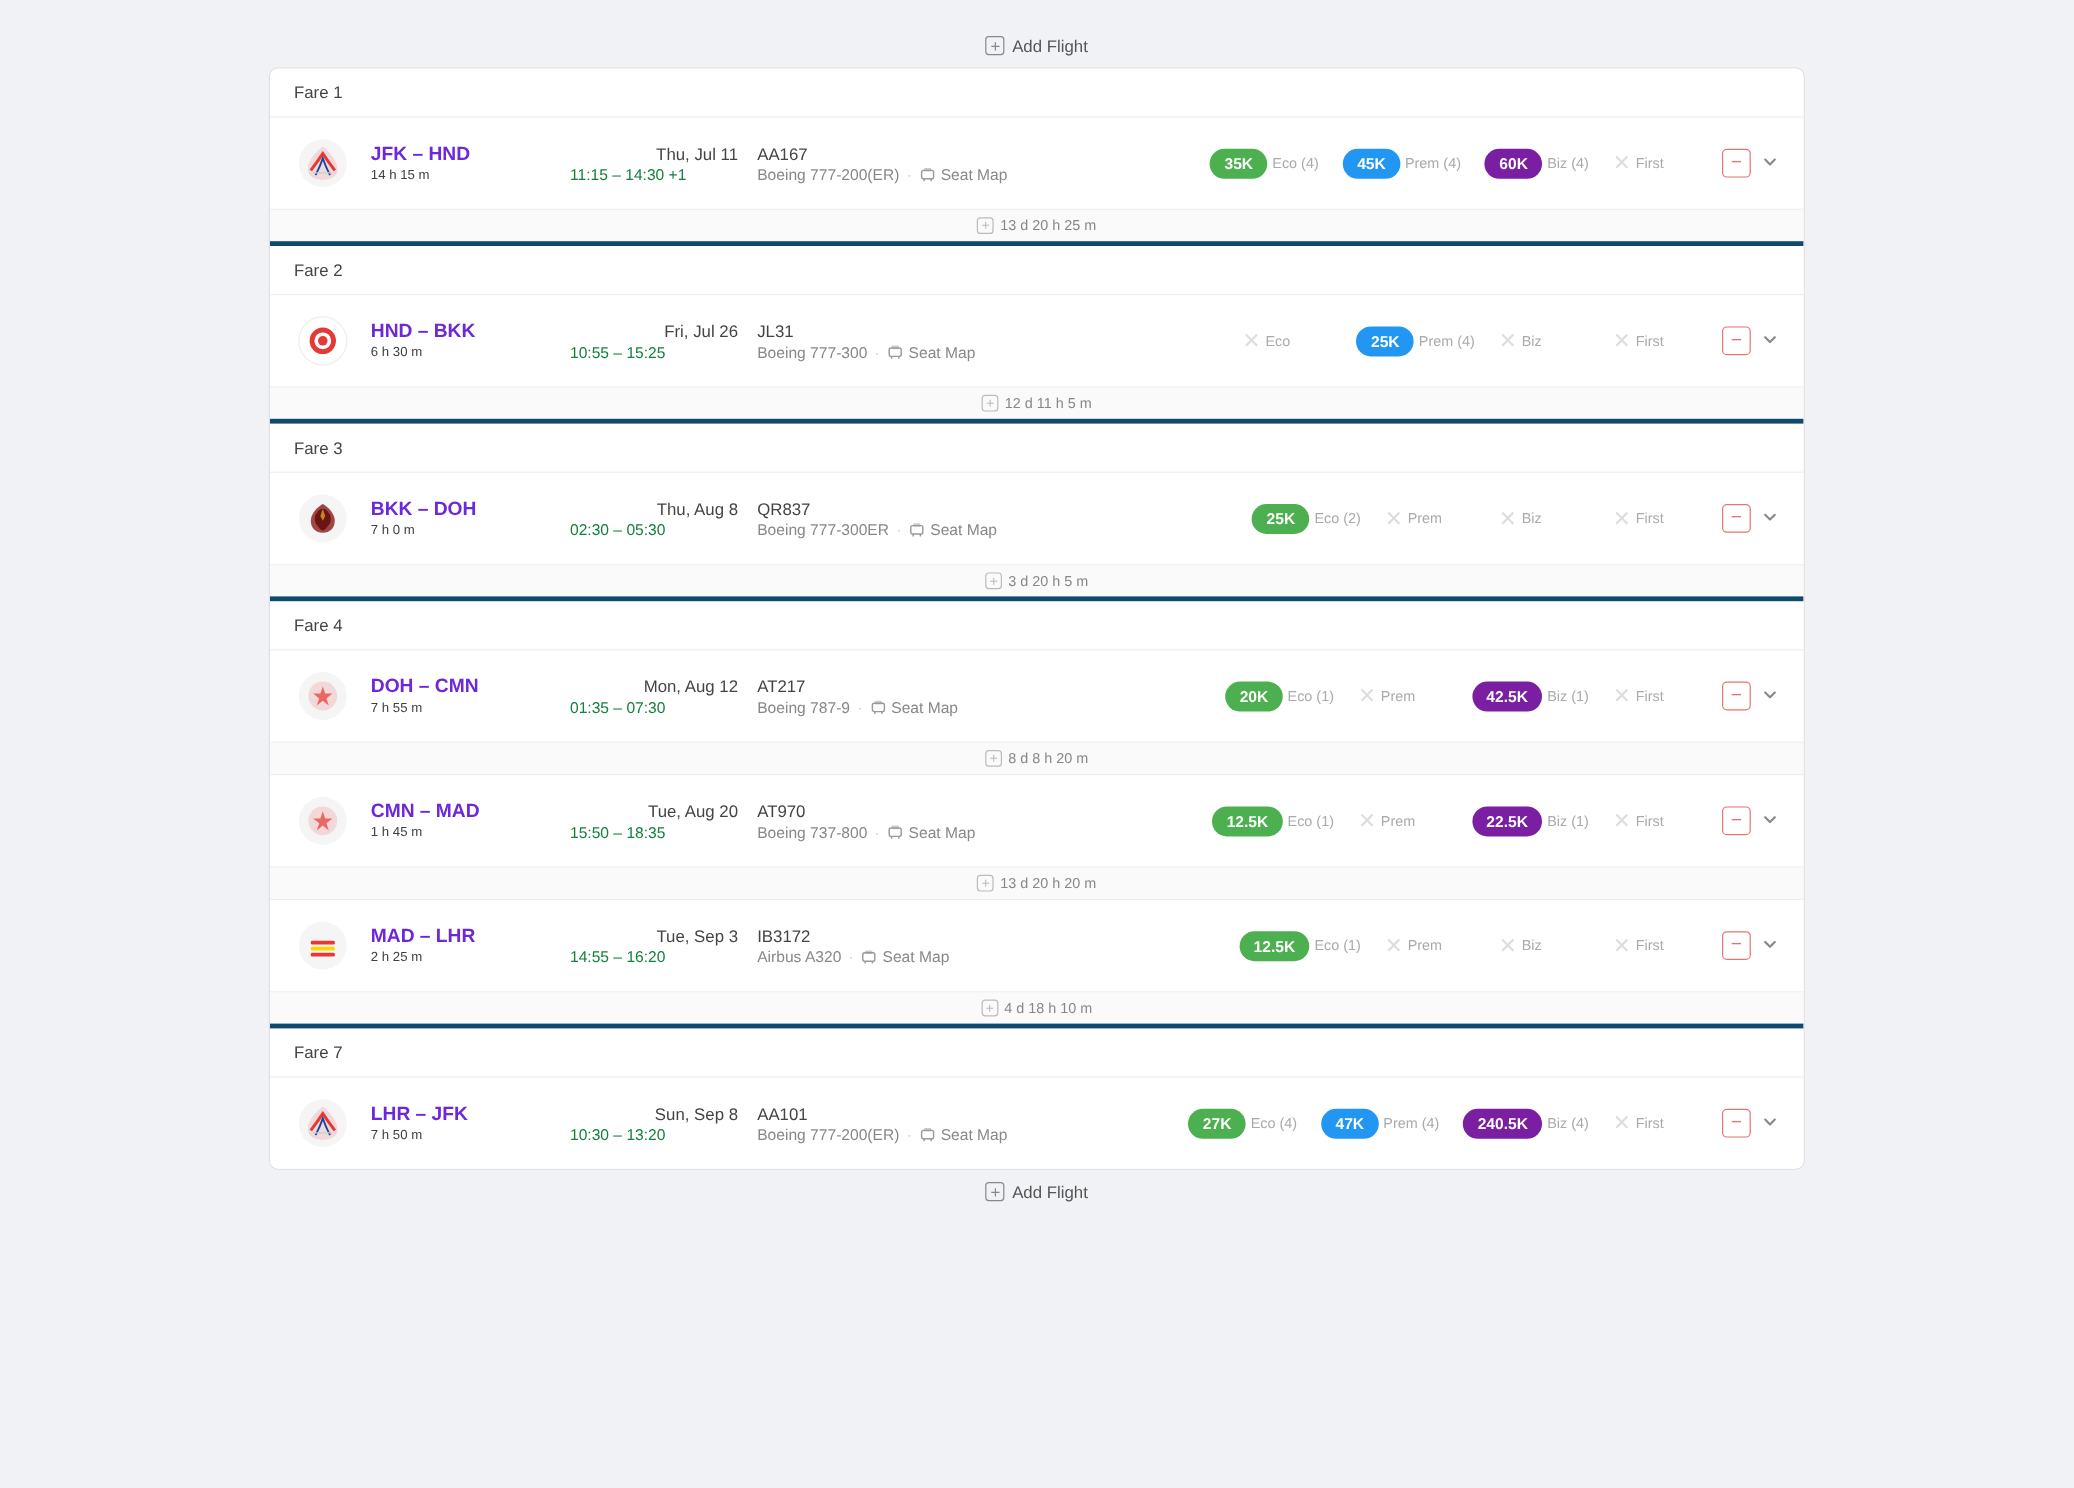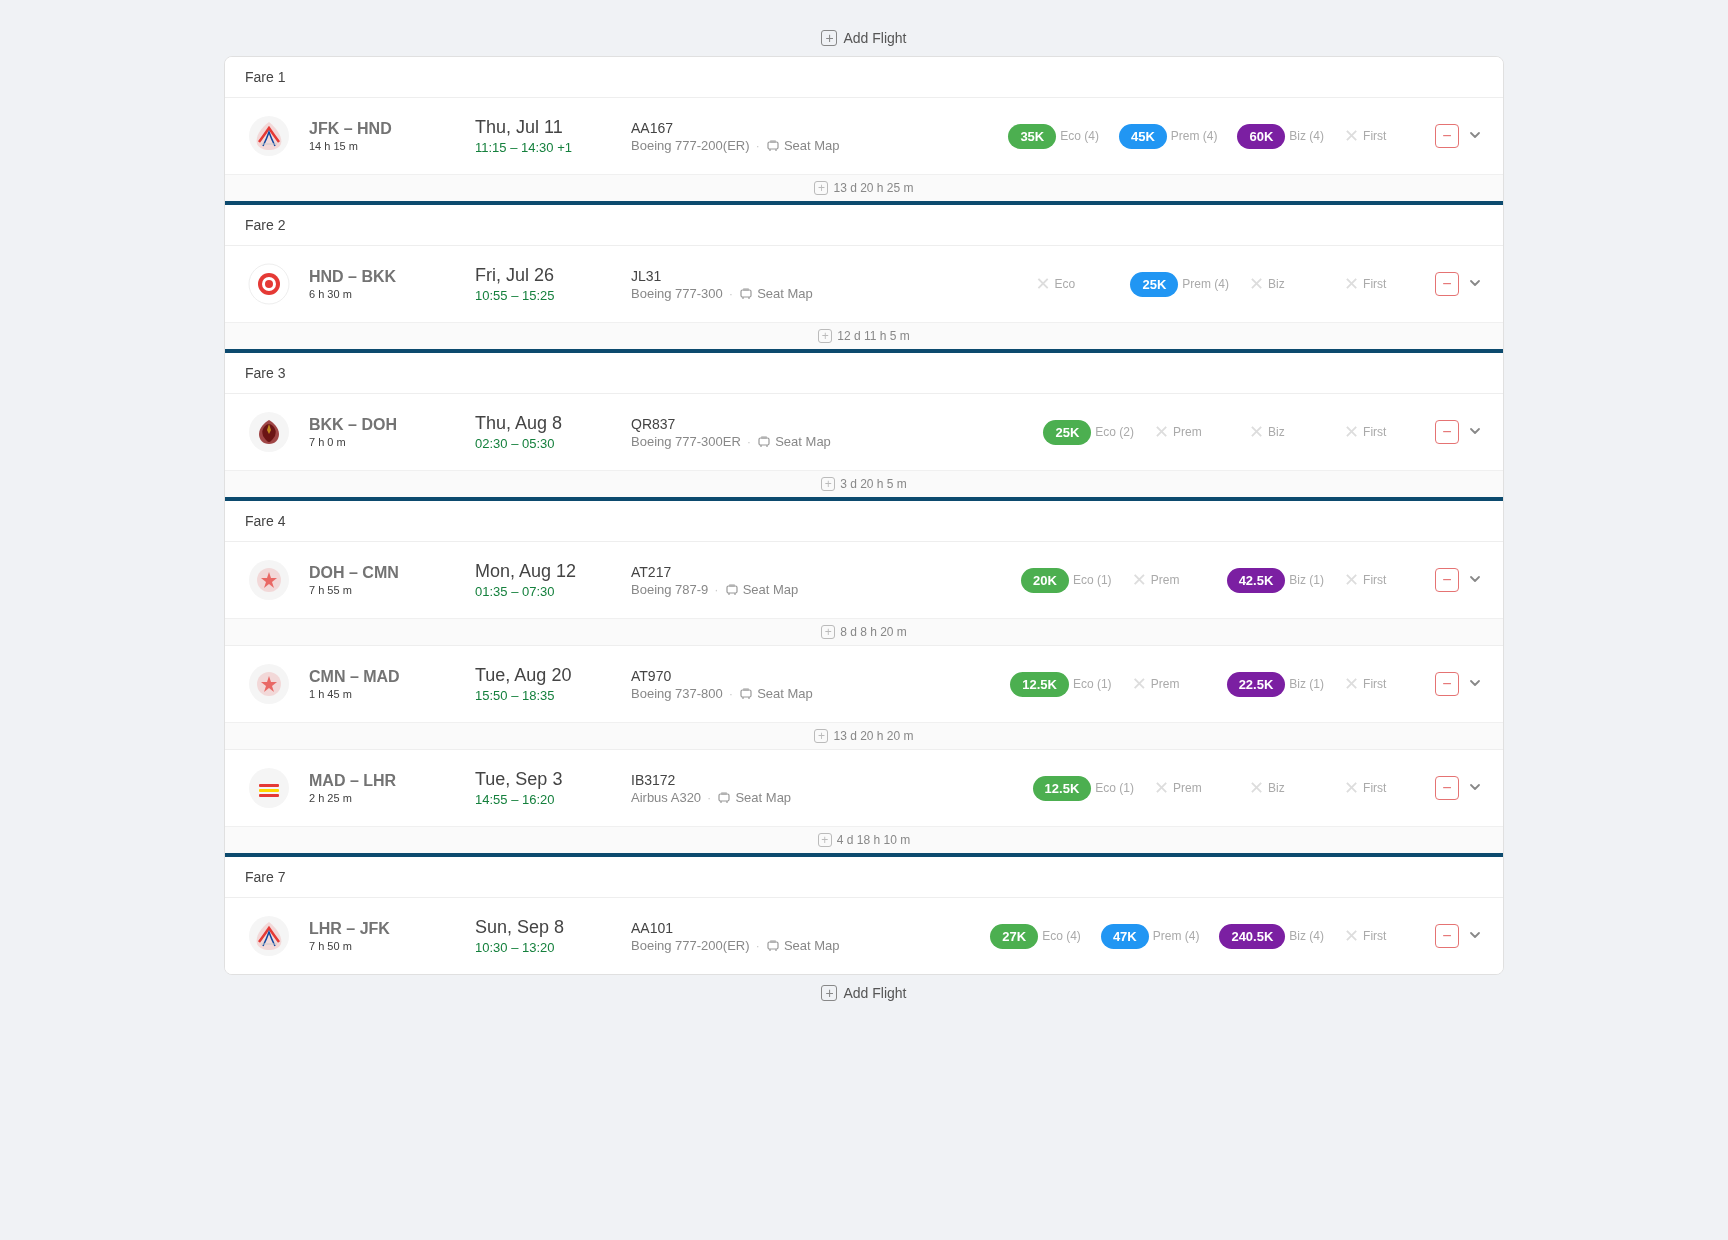--- a/index.html
+++ b/index.html
@@ -70,34 +70,35 @@
     .airline-logo svg {
       width: 44px;
       height: 44px;
     }
     .flight-info {
       min-width: 150px;
     }
     .route {
       font-size: 16px;
       font-weight: 600;
-      color: #737373;
+      color: #6d28d9;
     }
     .duration {
       font-size: 11px;
       color: #404040;
       margin-top: 2px;
     }
     .flight-date {
       min-width: 140px;
     }
     .date-text {
-      font-size: 18px;
+      font-size: 14px;
       color: #444;
       font-weight: 500;
+      text-align: right;
     }
     .time-text {
       font-size: 13px;
       color: #15803d;
       margin-top: 2px;
     }
     .flight-details {
       flex: 1;
     }
     .flight-number {

